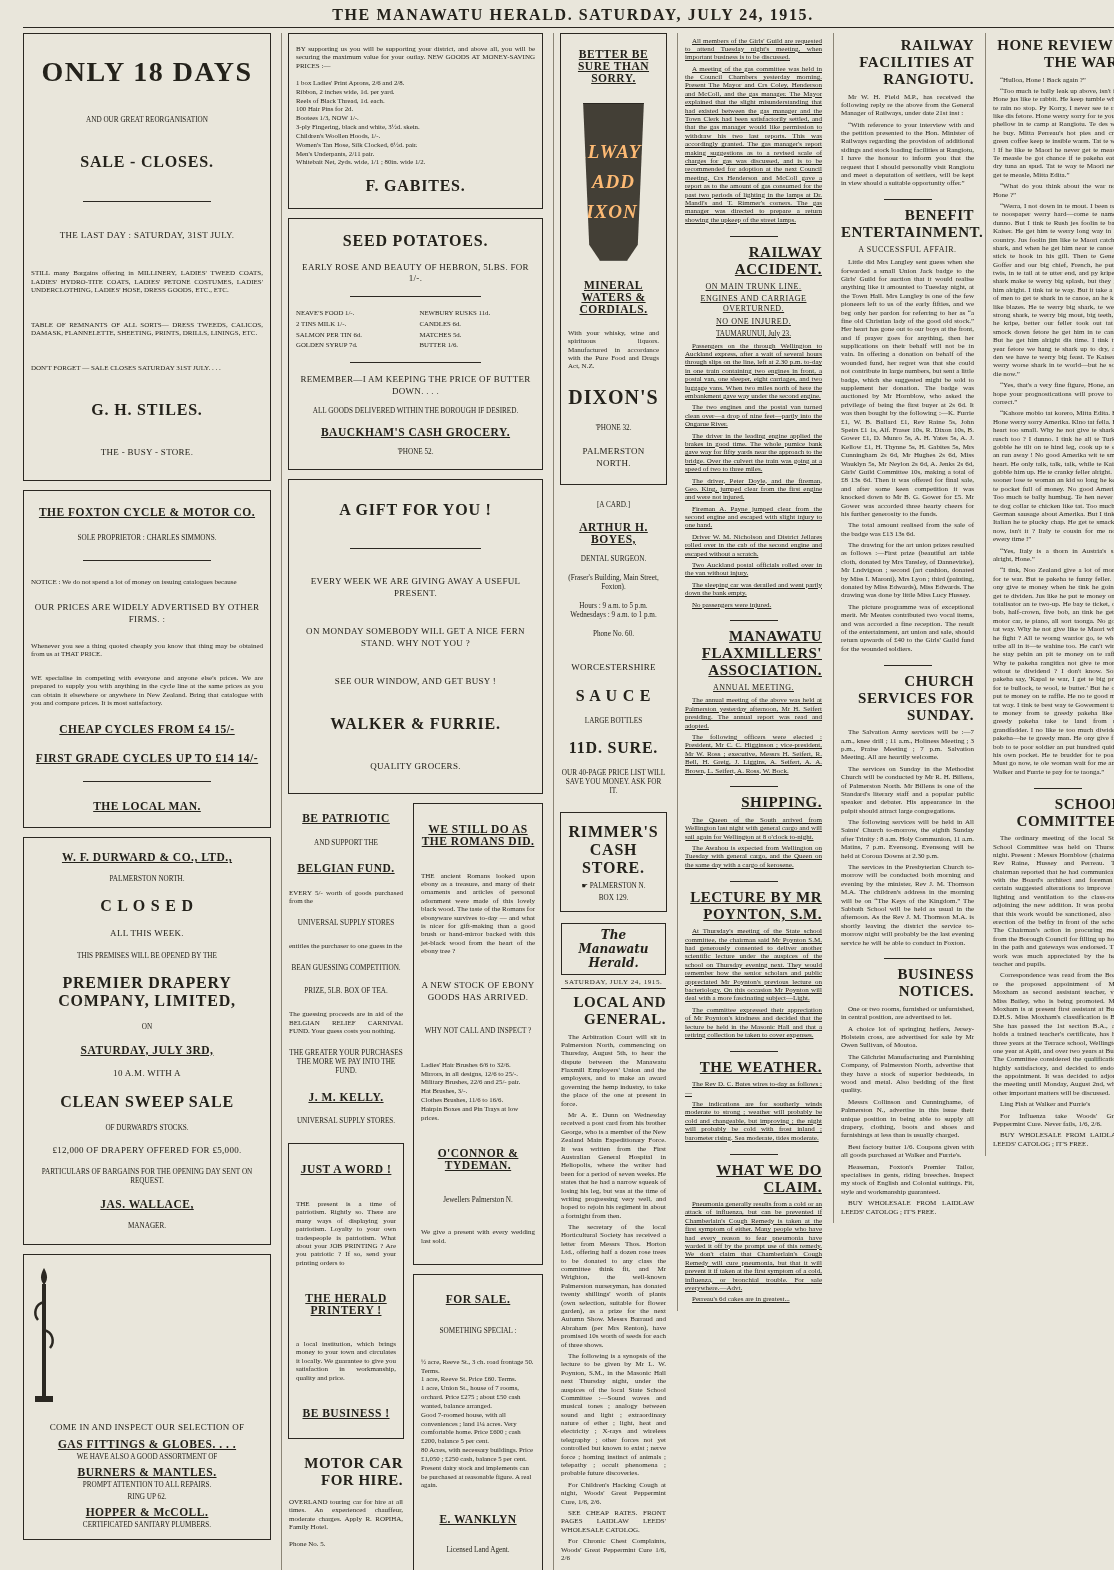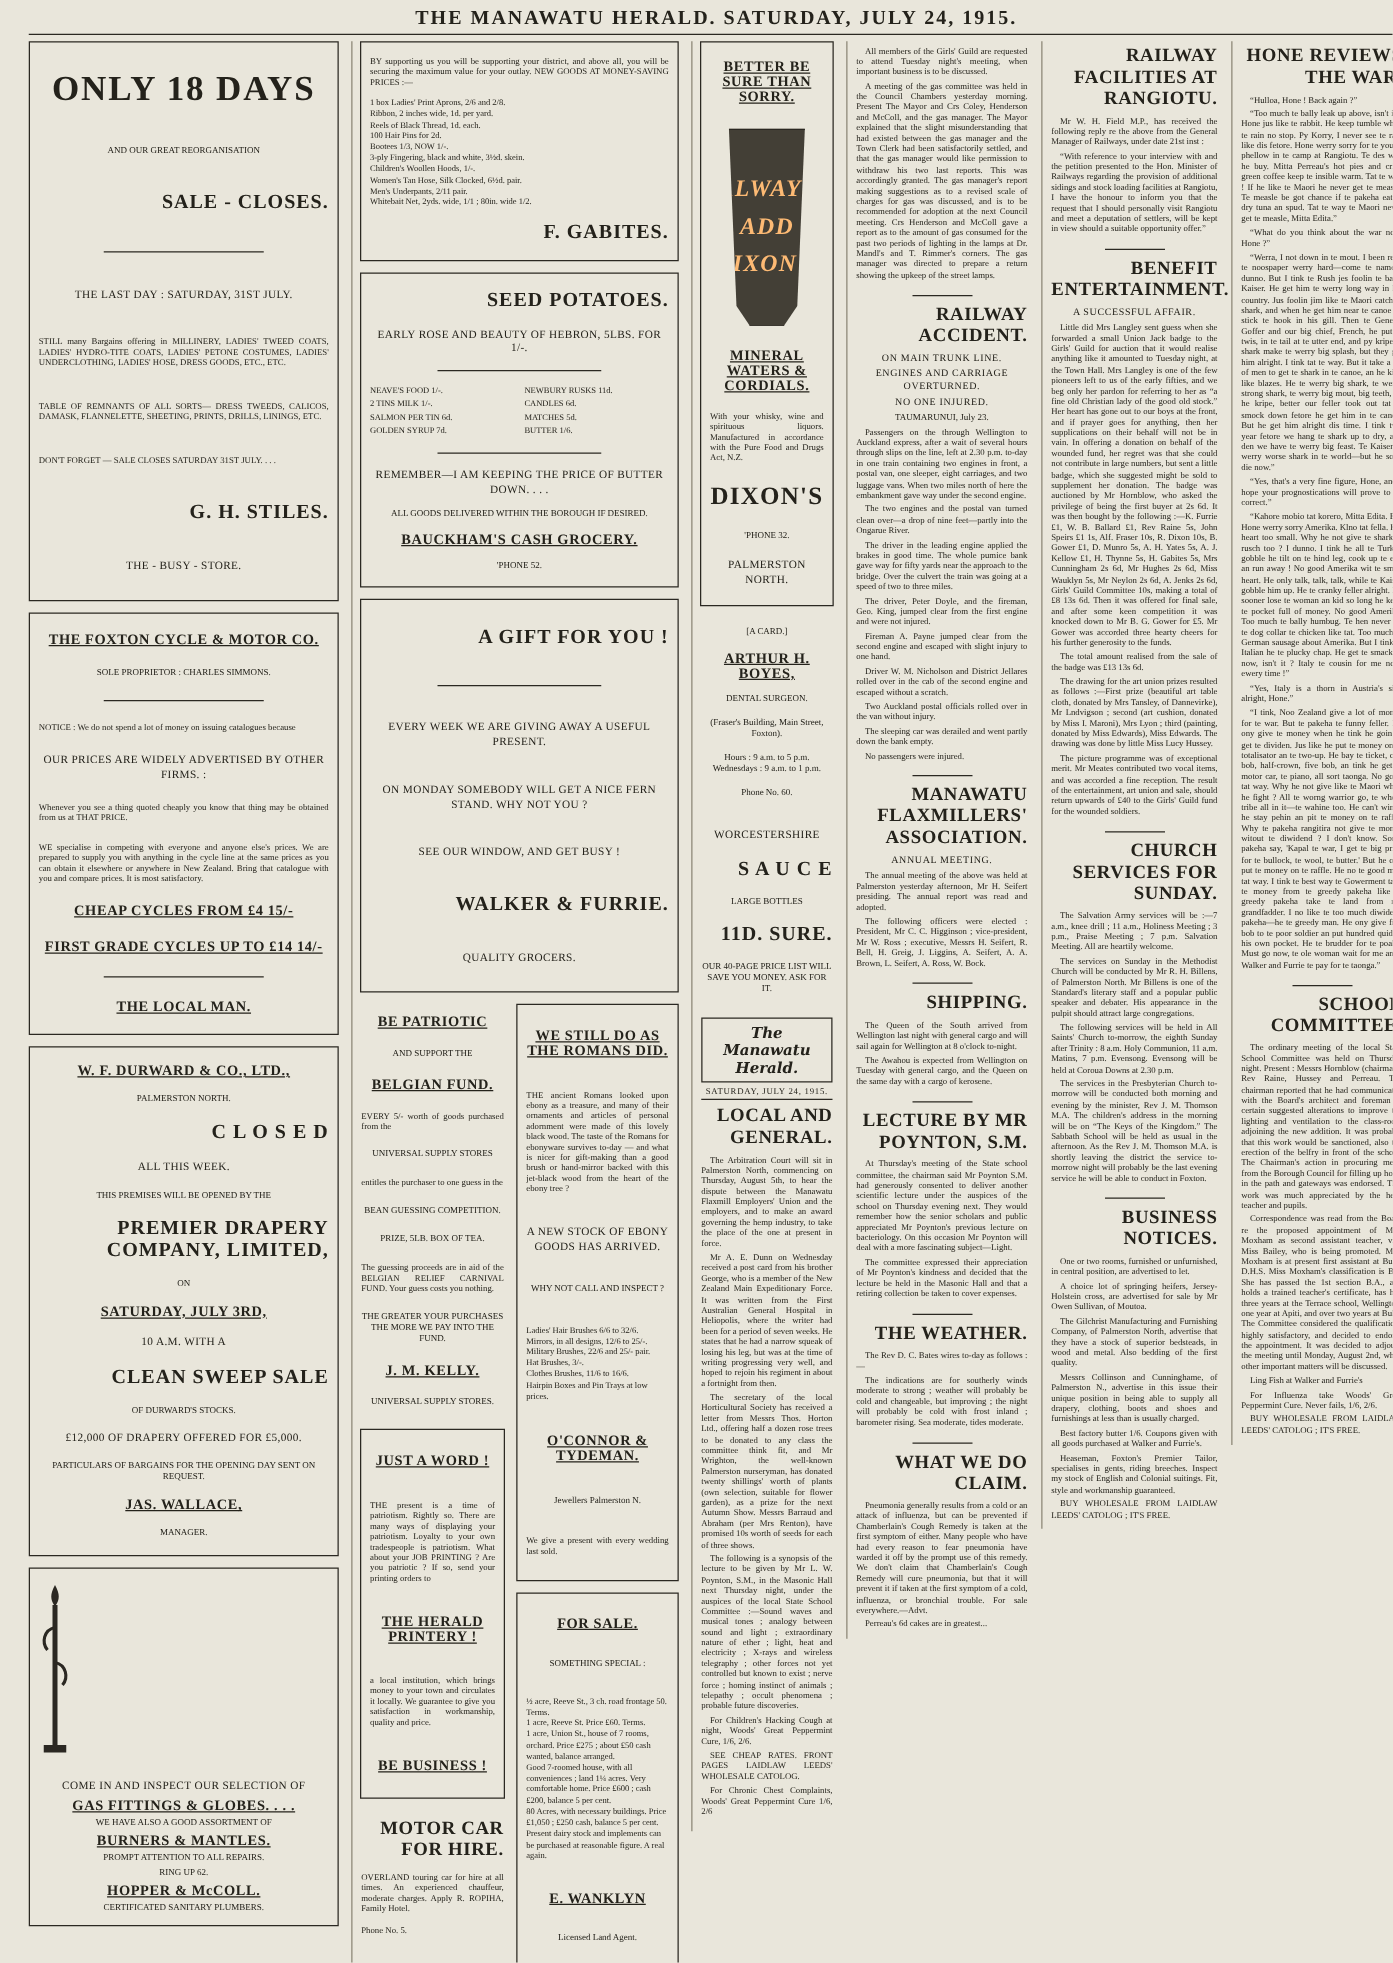--- a/index.html
+++ b/index.html
@@ -14,40 +14,40 @@
   .masthead {
     text-align:center; font-weight:bold; font-size:16px; letter-spacing:1.6px;
     padding:1px 0 3px; border-bottom:1.5px solid #2b2822; margin-bottom:5px;
   }
   .cols { display:flex; gap:10px; align-items:flex-start; }
   .col { flex:0 0 auto; }
   .col + .col { border-left:1px solid #8b8576; padding-left:6px; }
   .col-1 { width:248px; }
   .col-2 { width:262px; }
   .col-3 { width:114px; }
-  .col-4 { width:146px; }
+  .col-4 { width:146px;text-decoration:underline; }
   .col-5 { width:142px; }
   .col-6 { flex:1 1 auto; }
 
   .box {
     border:1.5px solid #2b2822; padding:7px 7px; margin-bottom:9px;
     display:flex; flex-direction:column; justify-content:space-around;
   }
   .blk { padding:2px 1px; margin-bottom:8px; display:flex; flex-direction:column; justify-content:space-around; }
   .news .blk { justify-content:flex-start; margin-bottom:4px; }
   .news .art:not(:first-child)::before {
     content:""; display:block; width:48px; margin:2px auto 5px; border-top:1px solid #2b2822;
   }
 
   .split { display:flex; gap:9px; }
   .subcol { display:flex; flex-direction:column; min-width:0; }
 
   .t-display { font-size:28px; font-weight:bold; text-align:center; letter-spacing:1.5px; margin:3px 0; }
   .t-h1 { font-size:20px; font-weight:bold; text-align:center; letter-spacing:1px; margin:3px 0; }
-  .t-h2 { font-size:16px; font-weight:bold; text-align:right; letter-spacing:0.8px; margin:3px 0; }
+  .t-h2 { font-size:16px; font-weight:bold; text-align:center; letter-spacing:0.8px; margin:3px 0; }
   .t-h3 { font-size:11.5px; font-weight:bold; text-align:center; letter-spacing:0.5px; margin:2px 0;text-decoration:underline; }
   .t-h4 { font-size:15px; font-weight:bold; text-align:right; letter-spacing:0.5px; margin:2px 0 3px; }
   .t-md { font-size:9px; text-align:center; letter-spacing:0.3px; line-height:1.3; margin:2px 0; }
   .t-sub { font-size:8px; text-align:center; letter-spacing:0.5px; line-height:1.3; margin:1px 0; }
   .t-p  { font-size:7px; line-height:1.2; text-align:justify; text-indent:7px; margin:1.5px 0; }
   .t-pn { font-size:7px; line-height:1.2; text-align:justify; margin:1.5px 0; }
   .t-pc { font-size:7.2px; line-height:1.25; text-align:center; margin:1.5px 0; }
   .t-line { font-size:6.8px; line-height:1.3; text-align:left; }
   .lines { margin:2px 0; }
   .grid2 { display:grid; grid-template-columns:1fr 1fr; column-gap:8px; row-gap:2px; margin:2px 0; }
@@ -272,20 +272,25 @@
           <div class="t-pc">Hours : 9 a.m. to 5 p.m.  Wednesdays : 9 a.m. to 1 p.m.</div>
           <div class="t-pc">Phone No. 60.</div>
         </div>
         <div class="blk" style="min-height: 150px;">
           <div class="t-md">WORCESTERSHIRE</div>
           <div class="t-h2">S A U C E</div>
           <div class="t-pc">LARGE BOTTLES</div>
           <div class="t-h2">11D.  SURE.</div>
           <div class="t-pc">OUR 40-PAGE PRICE LIST WILL SAVE YOU MONEY. ASK FOR IT.</div>
         </div>
+        <div class="box" style="min-height: 88px;">
+          <div class="t-h2">RIMMER'S CASH  STORE.</div>
+          <div class="t-pc">☛  PALMERSTON N.</div>
+          <div class="t-pc">BOX 129.</div>
+        </div>
         <div class="blk">
           <div class="nameplate">The Manawatu Herald.</div>
           <div class="dateline">SATURDAY, JULY 24, 1915.</div>
           <div class="t-h4">LOCAL AND GENERAL.</div>
           <div class="t-p">The Arbitration Court will sit in Palmerston North, commencing on Thursday, August 5th, to hear the dispute between the Manawatu Flaxmill Employers' Union and the employers, and to make an award governing the hemp industry, to take the place of the one at present in force.</div>
           <div class="t-p">Mr A. E. Dunn on Wednesday received a post card from his brother George, who is a member of the New Zealand Main Expeditionary Force.  It was written from the First Australian General Hospital in Heliopolis, where the writer had been for a period of seven weeks.  He states that he had a narrow squeak of losing his leg, but was at the time of writing progressing very well, and hoped to rejoin his regiment in about a fortnight from then.</div>
           <div class="t-p">The secretary of the local Horticultural Society has received a letter from Messrs Thos. Horton Ltd., offering half a dozen rose trees to be donated to any class the committee think fit, and Mr Wrighton, the well-known Palmerston nurseryman, has donated twenty shillings' worth of plants (own selection, suitable for flower garden), as a prize for the next Autumn Show.  Messrs Barraud and Abraham (per Mrs Renton), have promised 10s worth of seeds for each of three shows.</div>
           <div class="t-p">The following is a synopsis of the lecture to be given by Mr L. W. Poynton, S.M., in the Masonic Hall next Thursday night, under the auspices of the local State School Committee :—Sound waves and musical tones ; analogy between sound and light ; extraordinary nature of ether ; light, heat and electricity ; X-rays and wireless telegraphy ; other forces not yet controlled but known to exist ; nerve force ; homing instinct of animals ; telepathy ; occult phenomena ; probable future discoveries.</div>
           <div class="t-p">For Children's Hacking Cough at night, Woods' Great Peppermint Cure, 1/6, 2/6.</div>
           <div class="t-p">SEE CHEAP RATES. FRONT PAGES  LAIDLAW  LEEDS' WHOLESALE CATOLOG.</div>

